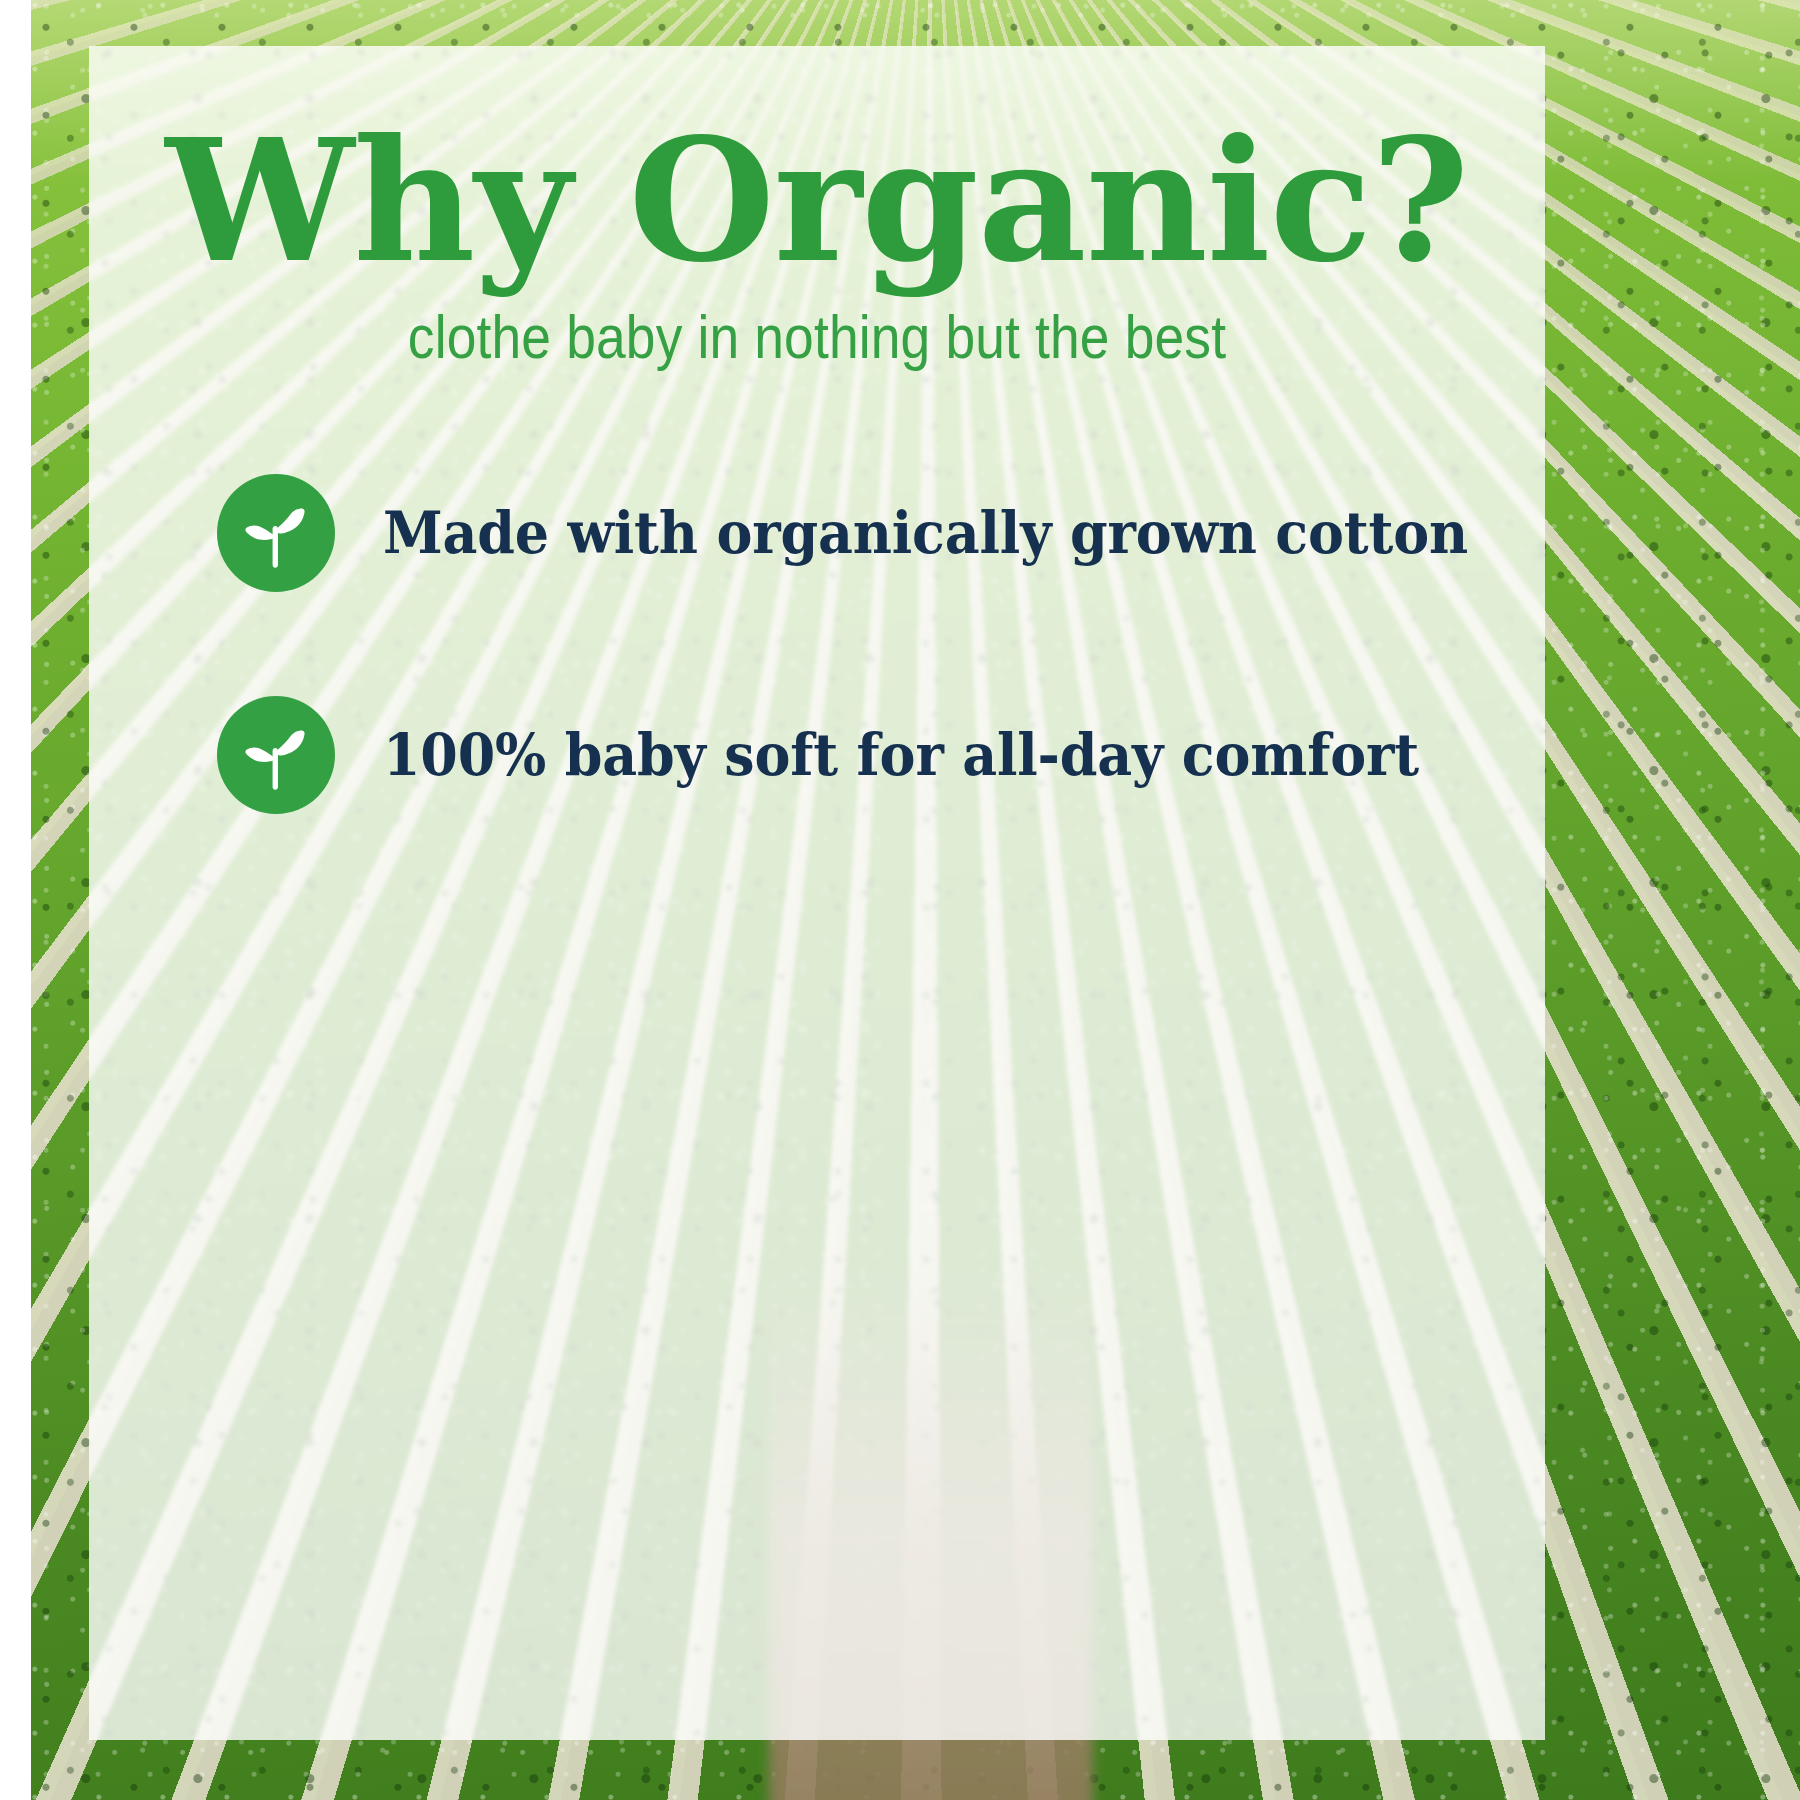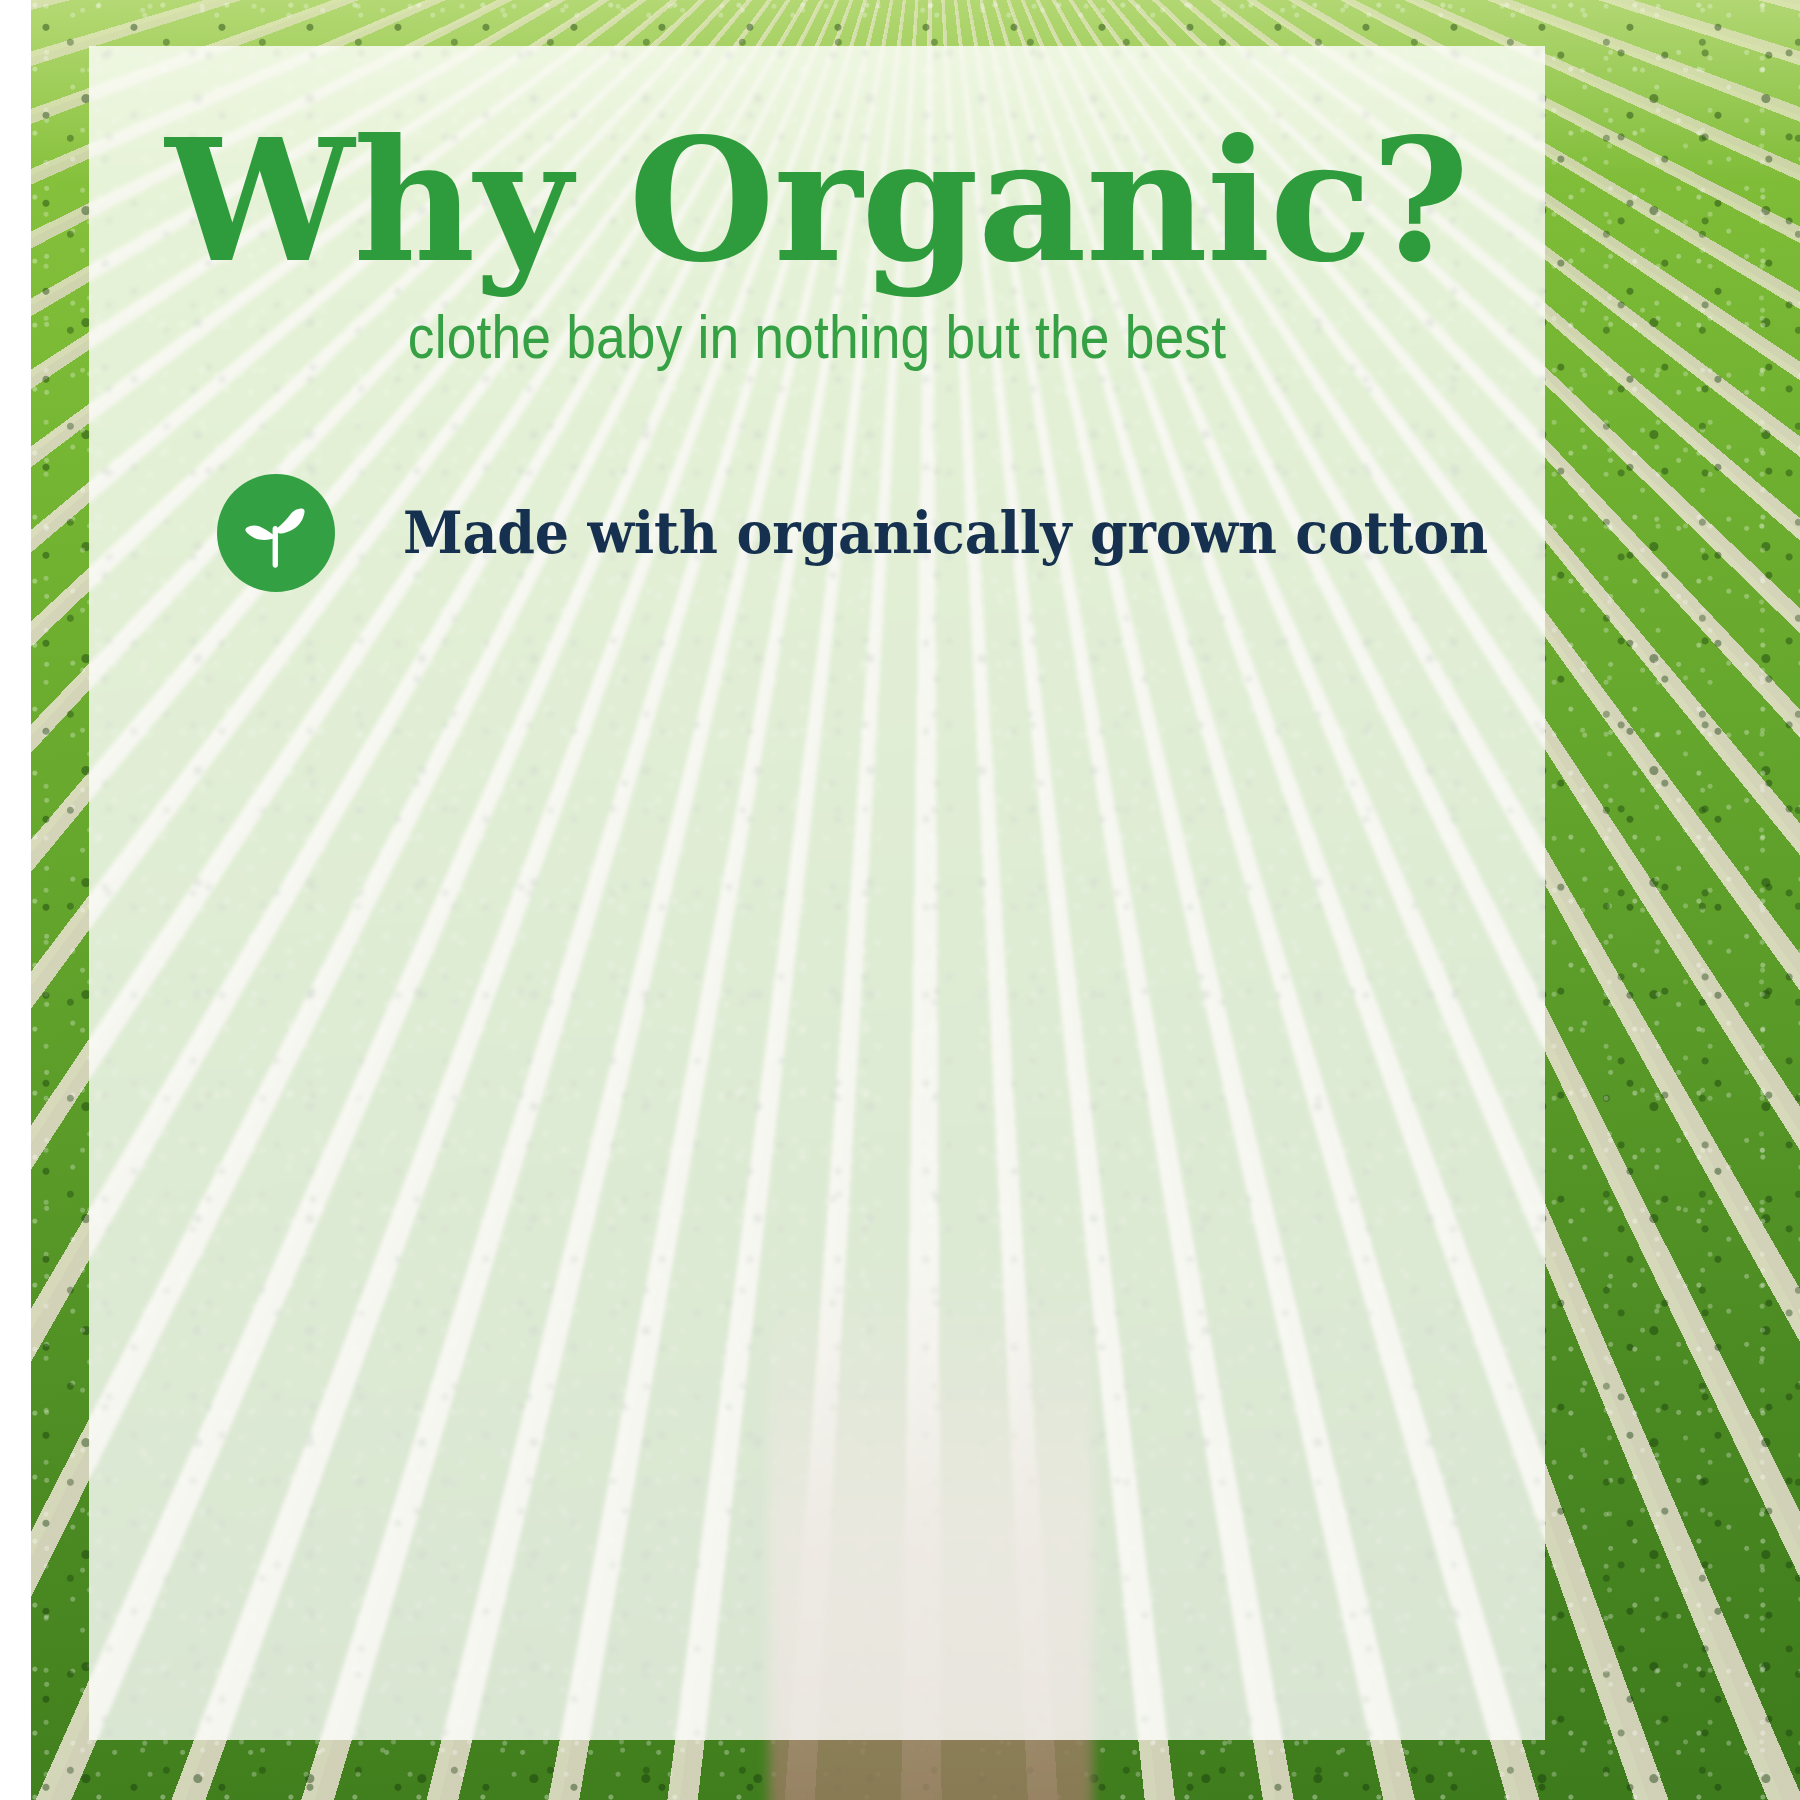--- a/index.html
+++ b/index.html
@@ -120,21 +120,21 @@
     top:428px;
     right:40px;
     display:flex;
     flex-direction:column;
     gap:104px;
   }
 
   .item{
     display:flex;
     align-items:center;
-    gap:68px;
+    gap:48px;
   }
 
   .badge{
     flex:0 0 auto;
     width:118px; height:118px;
     border-radius:50%;
     background:#33A043;
     display:flex;
     align-items:center;
     justify-content:center;
@@ -177,20 +177,30 @@
           <span class="badge">
             <svg viewBox="0 0 64 64" aria-hidden="true">
               <path fill="#ffffff" d="M31.4 60.5c-1.25 0-2.2-1-2.2-2.25V28.6c0-1.25.95-2.25 2.2-2.25s2.2 1 2.2 2.25v29.65c0 1.25-.95 2.25-2.2 2.25z"></path>
               <path fill="#ffffff" d="M33.1 31.2c-.9-1.1-.75-2.7.35-3.6 3.5-2.85 7.6-6.8 10.3-10.7 2.6-3.75 6.4-4.8 9.2-4.95 1.5-.08 2.7 1.2 2.5 2.7-.45 3.35-1.9 8.05-5.6 11.4-4.4 4-9.9 5.9-13.15 6.3-1.4.18-2.75-.05-3.6-1.15z"></path>
               <path fill="#ffffff" d="M29.6 36.4c.8-1.15.5-2.72-.65-3.5-3.5-2.4-7.6-5.15-10.85-6.4-3.9-1.5-7.6-.35-10 .95-1.3.7-1.6 2.4-.6 3.5 2.2 2.45 5.9 5.5 10.6 6.35 5.3.95 10.2-.1 12.9-.9z"></path>
             </svg>
           </span>
           <span class="item-text">Made with organically grown cotton</span>
         </div>
 
+        <div class="item">
+          <span class="badge">
+            <svg viewBox="0 0 64 64" aria-hidden="true">
+              <path fill="#ffffff" d="M31.4 60.5c-1.25 0-2.2-1-2.2-2.25V28.6c0-1.25.95-2.25 2.2-2.25s2.2 1 2.2 2.25v29.65c0 1.25-.95 2.25-2.2 2.25z"></path>
+              <path fill="#ffffff" d="M33.1 31.2c-.9-1.1-.75-2.7.35-3.6 3.5-2.85 7.6-6.8 10.3-10.7 2.6-3.75 6.4-4.8 9.2-4.95 1.5-.08 2.7 1.2 2.5 2.7-.45 3.35-1.9 8.05-5.6 11.4-4.4 4-9.9 5.9-13.15 6.3-1.4.18-2.75-.05-3.6-1.15z"></path>
+              <path fill="#ffffff" d="M29.6 36.4c.8-1.15.5-2.72-.65-3.5-3.5-2.4-7.6-5.15-10.85-6.4-3.9-1.5-7.6-.35-10 .95-1.3.7-1.6 2.4-.6 3.5 2.2 2.45 5.9 5.5 10.6 6.35 5.3.95 10.2-.1 12.9-.9z"></path>
+            </svg>
+          </span>
+          <span class="item-text">100% baby soft for all-day comfort</span>
+        </div>
 
 
 
       </div>
 
     </div>
   </div>
 </div>
 
 </body></html>

